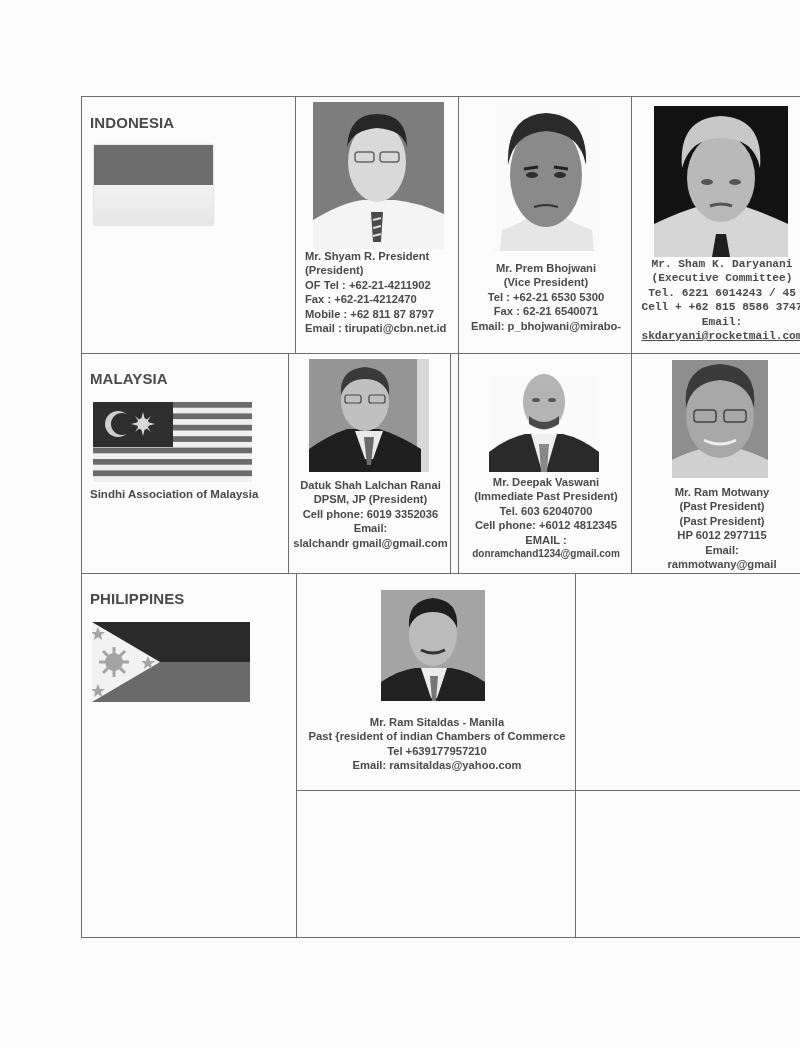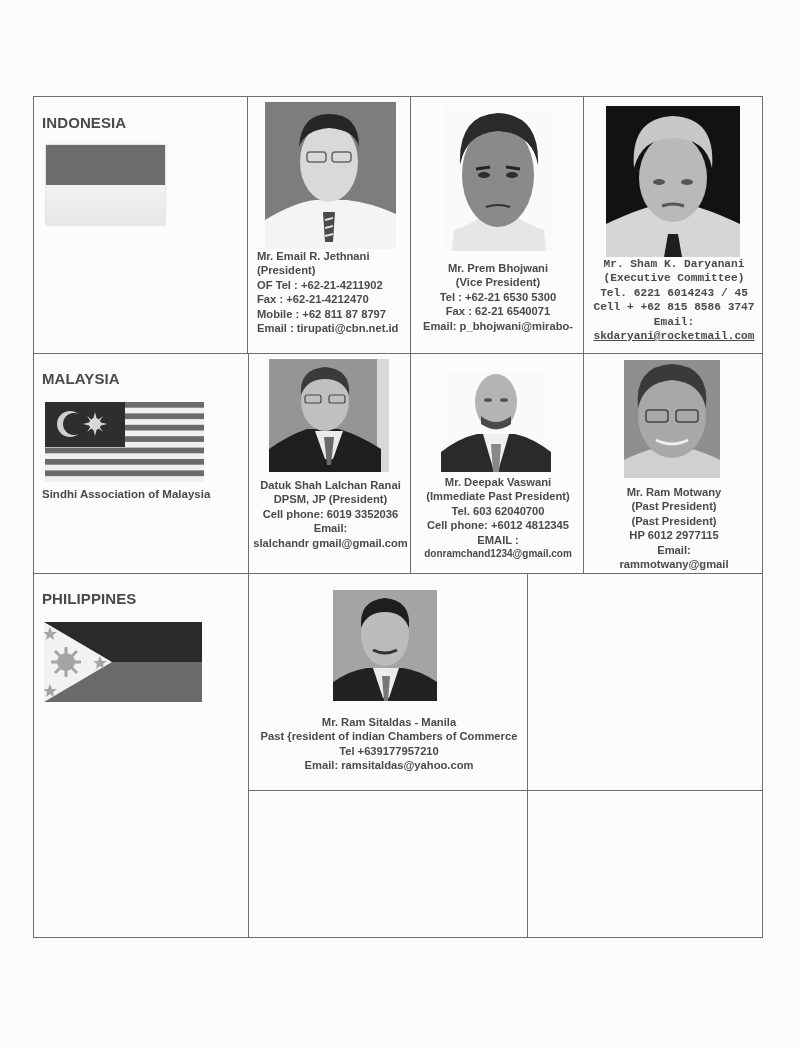--- a/index.html
+++ b/index.html
@@ -10,20 +10,21 @@
       overflow: hidden;
       font-family: "Liberation Sans", sans-serif;
       color: #3a3a3a;
     }
     .page { position: absolute; left: 0; top: 0; width: 800px; height: 1048px; }
     .cell {
       position: absolute;
       box-sizing: border-box;
       border: 1px solid #6e6e6e;
       background: #fcfcfc;
+      margin-left: 48px;
     }
     .country {
       position: absolute;
       font-weight: bold;
       font-size: 15px;
       color: #4a4a4a;
       letter-spacing: 0.1px;
     }
     .org {
       position: absolute;
@@ -67,21 +68,21 @@
         <path d="M0 147 L0 118 Q30 100 50 98 L82 98 Q104 100 131 112 L131 147 Z" fill="#f4f4f4"></path>
         <ellipse cx="64" cy="60" rx="29" ry="40" fill="#d9d9d9"></ellipse>
         <path d="M34 45 Q36 12 64 12 Q94 12 94 45 Q90 28 64 26 Q40 28 34 45 Z" fill="#262626"></path>
         <rect x="42" y="50" width="19" height="10" rx="3" fill="none" stroke="#666" stroke-width="1.5"></rect>
         <rect x="67" y="50" width="19" height="10" rx="3" fill="none" stroke="#666" stroke-width="1.5"></rect>
         <path d="M58 110 L70 110 L68 140 L60 140 Z" fill="#4a4a4a"></path>
         <path d="M60 118 L68 116 M60 126 L68 124 M60 134 L68 132" stroke="#ddd" stroke-width="2"></path>
       </svg>
     </div>
     <div class="info" style="left:9px; top:152px;">
-      <div>Mr. Email R. Jethnani</div>
+      <div>Mr. Shyam R. President</div>
       <div>(President)</div>
       <div>OF Tel : +62-21-4211902</div>
       <div>Fax : +62-21-4212470</div>
       <div>Mobile : +62 811 87 8797</div>
       <div>Email : tirupati@cbn.net.id</div>
     </div>
   </div>
 
   <div class="cell" style="left:410px; top:96px; width:174px; height:258px;">
     <div class="photo" style="left:33px; top:8px; width:108px; height:146px; background:#fafafa;">
@@ -147,21 +148,21 @@
         <circle cx="29" cy="22" r="11" fill="#2e2e2e"></circle>
         <g fill="#d8d8d8">
           <circle cx="50" cy="22" r="6"></circle>
           <path d="M50 10 L52 18 L48 18 Z M50 34 L52 26 L48 26 Z M38 22 L46 20 L46 24 Z M62 22 L54 20 L54 24 Z M42 14 L48 19 L46 20 Z M58 30 L52 25 L54 24 Z M58 14 L52 19 L54 20 Z M42 30 L48 25 L46 24 Z"></path>
         </g>
       </svg>
     </div>
     <div class="org" style="left:8px; top:133px; font-size:11.5px;">Sindhi Association of Malaysia</div>
   </div>
 
-  <div class="cell" style="left:248px; top:353px; width:163px; height:221px;padding-left:30px;">
+  <div class="cell" style="left:240px; top:353px; width:163px; height:221px;padding-left:30px;">
     <div class="photo" style="left:20px; top:5px; width:120px; height:113px; background:#8c8c8c;">
       <svg width="120" height="113" viewBox="0 0 120 113">
         <rect width="120" height="113" fill="#959595"></rect>
         <rect x="108" width="12" height="113" fill="#d8d8d8"></rect>
         <path d="M0 113 L0 90 Q20 76 38 70 L70 70 Q90 76 112 90 L112 113 Z" fill="#1f1f1f"></path>
         <path d="M46 72 L56 100 L64 100 L74 72 Z" fill="#eaeaea"></path>
         <path d="M55 78 L65 78 L62 106 L58 106 Z" fill="#6b6b6b"></path>
         <ellipse cx="56" cy="42" rx="24" ry="30" fill="#c0c0c0"></ellipse>
         <path d="M32 36 Q30 10 56 8 Q82 10 80 36 Q74 20 56 20 Q38 20 32 36 Z" fill="#3a3a3a"></path>
         <rect x="36" y="36" width="16" height="8" rx="2" fill="none" stroke="#444" stroke-width="1.2"></rect>

